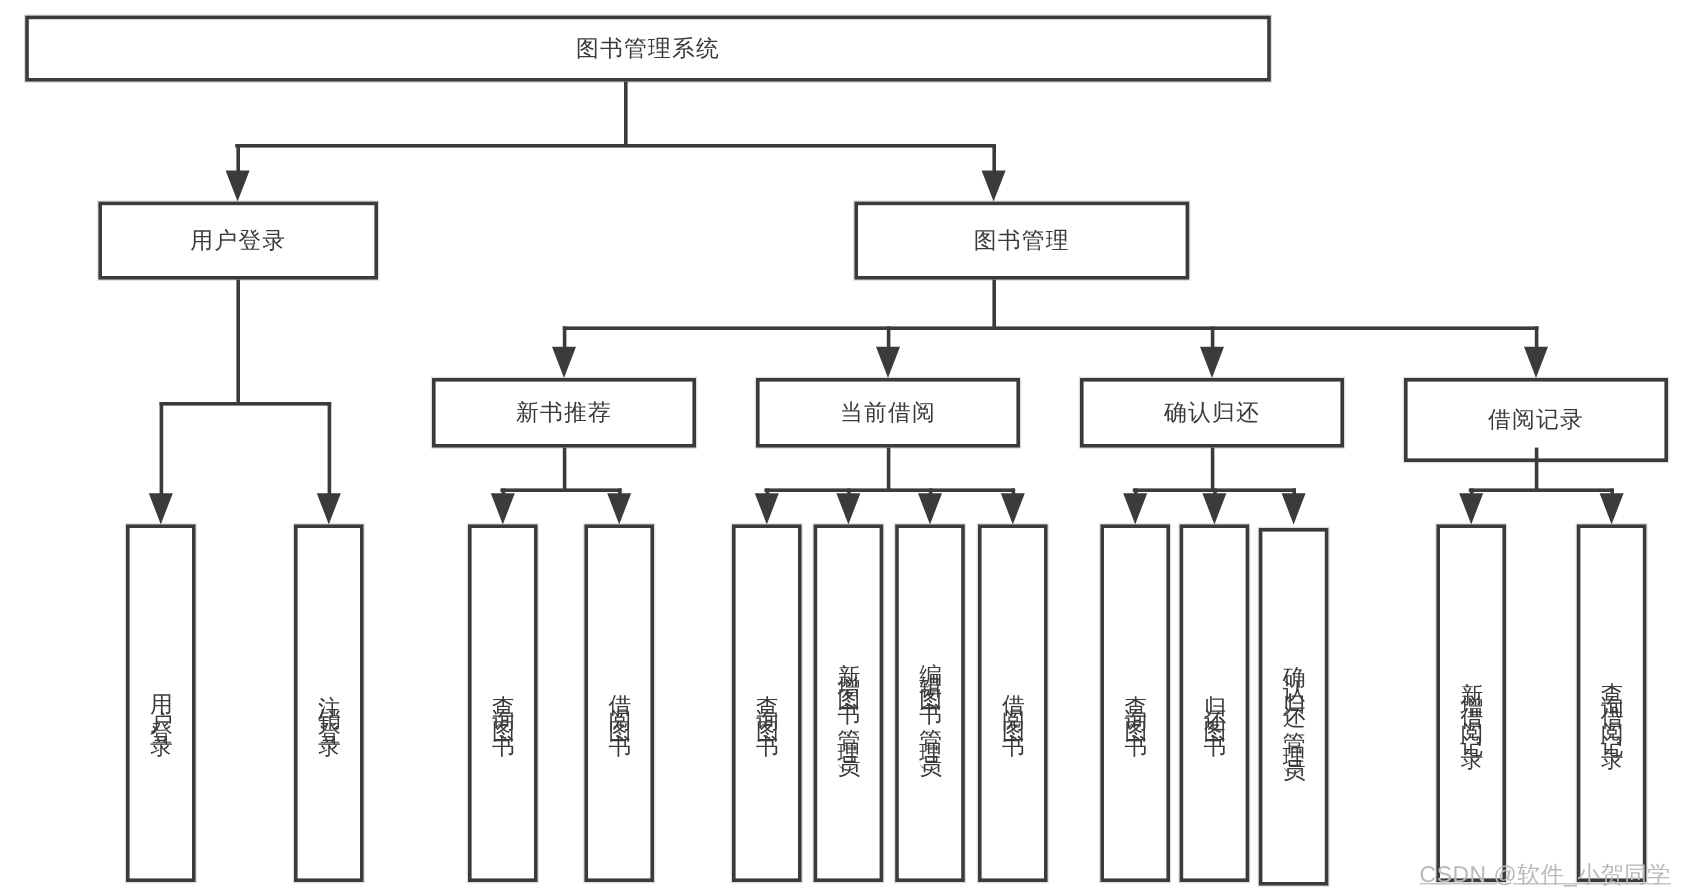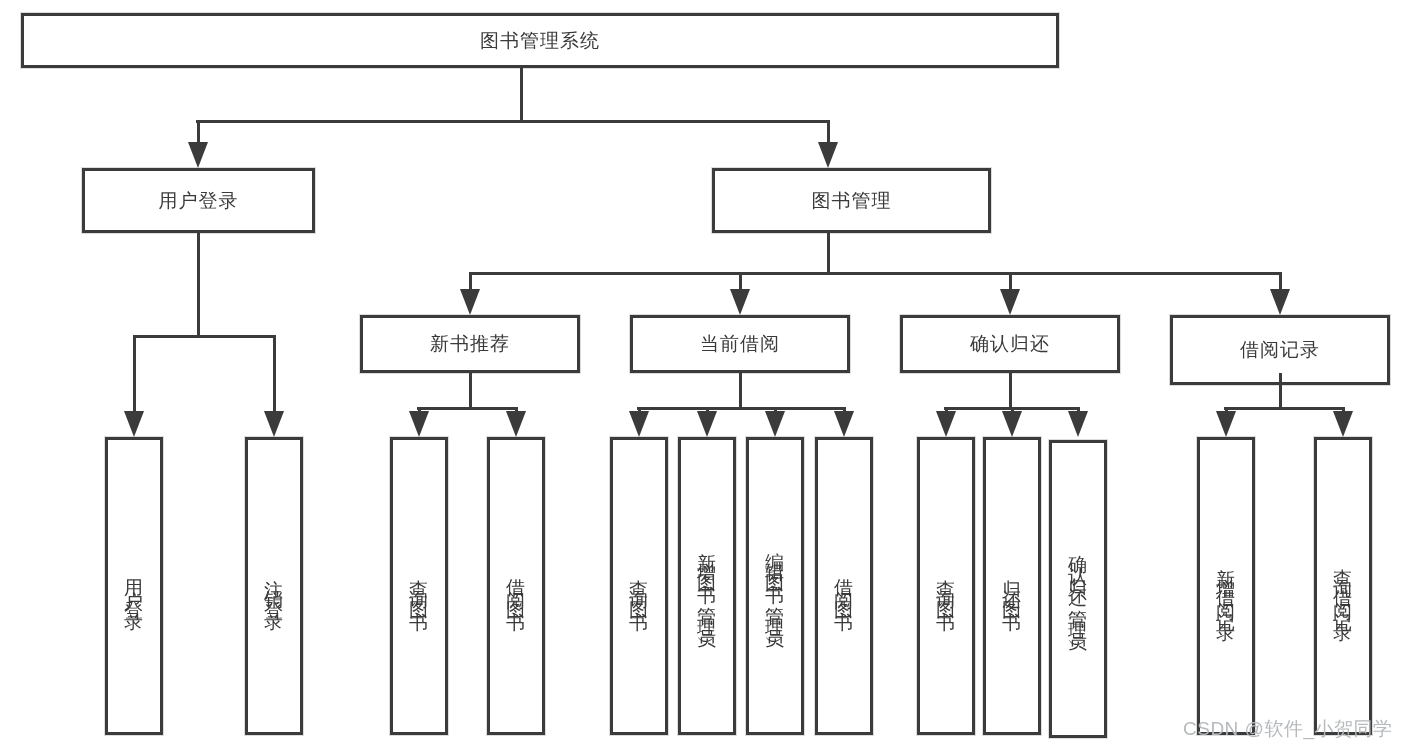--- a/index.html
+++ b/index.html
@@ -36,21 +36,21 @@
   .vline{width:3px;}
   .hline{height:3px;}
   .arrow{
     position:absolute;width:0;height:0;
     border-left:10px solid transparent;
     border-right:10px solid transparent;
     border-top:26px solid var(--line);
   }
   #watermark{
     position:absolute;left:1183px;top:716px;z-index:5;
-    color:var(--wm);font-size:19px;letter-spacing:0.5px;white-space:nowrap;
+    color:var(--wm);font-size:19px;letter-spacing:0.5px;white-space:nowrap;text-decoration:underline;
   }
 </style>
 </head>
 <body>
 
 <div id="canvas">
 
   <div class="box" style="left:21px;top:13px;width:1038px;height:55px">
     <span>图书管理系统</span>
   </div>

